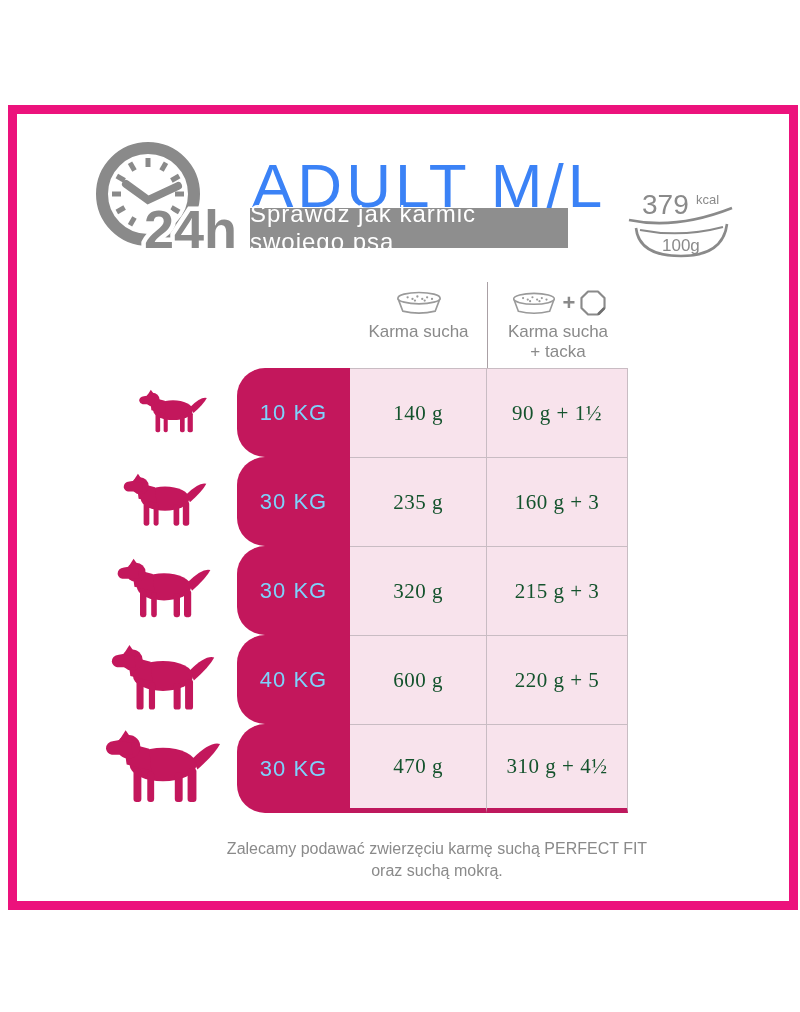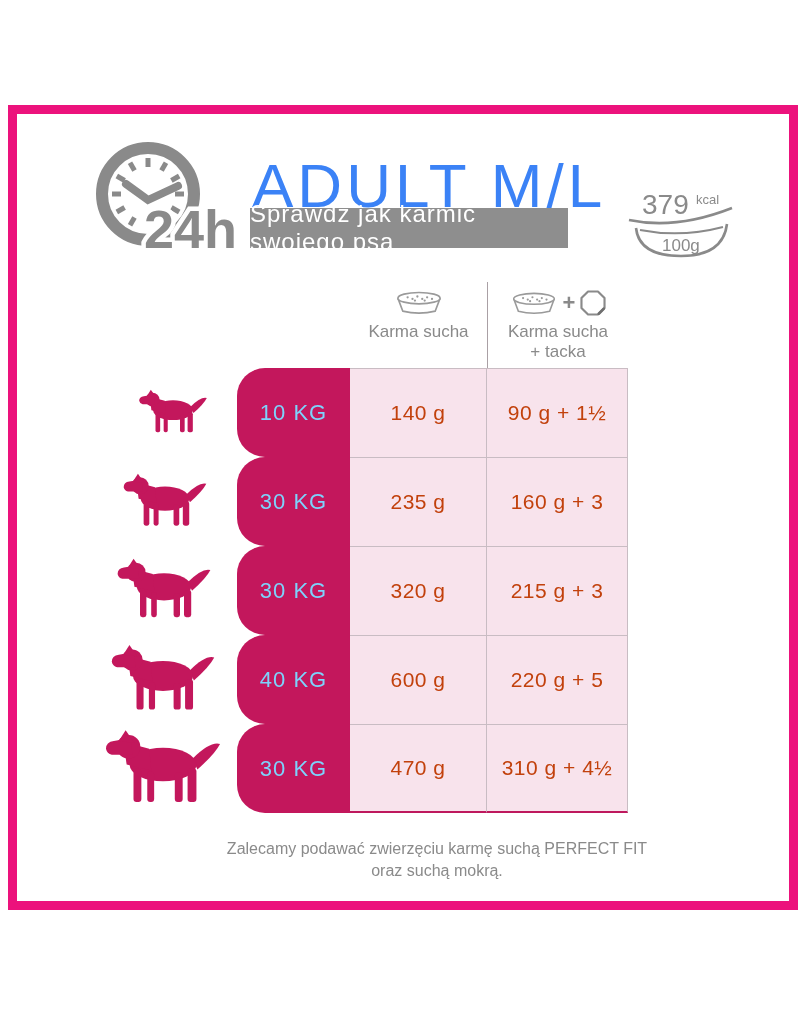--- a/index.html
+++ b/index.html
@@ -28,24 +28,24 @@
   .plus { color:#8a8a8a; font-size:22px; font-weight:bold; line-height:1; }
 
   
   .table { position:absolute; left:237px; top:368px; }
   .trow { display:flex; height:89px; }
   .wtab { width:113px; background:#C3175C; border-radius:28px 0 0 28px;
           display:flex; align-items:center; justify-content:center; }
   .wtab span { color:#7dd3fc; font-size:22px; font-weight:400; letter-spacing:1px; }
   .cell { background:#F8E3EC; border-right:1px solid #c9bcc3; border-top:1px solid #c9bcc3;
           display:flex; align-items:center; justify-content:center;
-          color:#c2410c; font-size:21px; letter-spacing:0.5px; }
+          color:#14532d; font-size:21px; letter-spacing:0.5px;font-family:Liberation Serif, serif; }
   .cell-dry { width:137px; }
   .cell-tray { width:141px; }
-  .trow:last-child .cell { border-bottom:2px solid #be185d; }
+  .trow:last-child .cell { border-bottom:5px solid #be185d; }
 
   
   .dog { position:absolute; }
   .dog-1 { left:138px; top:389px; width:70px; height:47px; }
   .dog-2 { left:122px; top:473px; width:86px; height:57px; }
   .dog-3 { left:116px; top:558px; width:96px; height:64px; }
   .dog-4 { left:110px; top:644px; width:106px; height:71px; }
   .dog-5 { left:104px; top:729px; width:118px; height:79px; }
 
   

